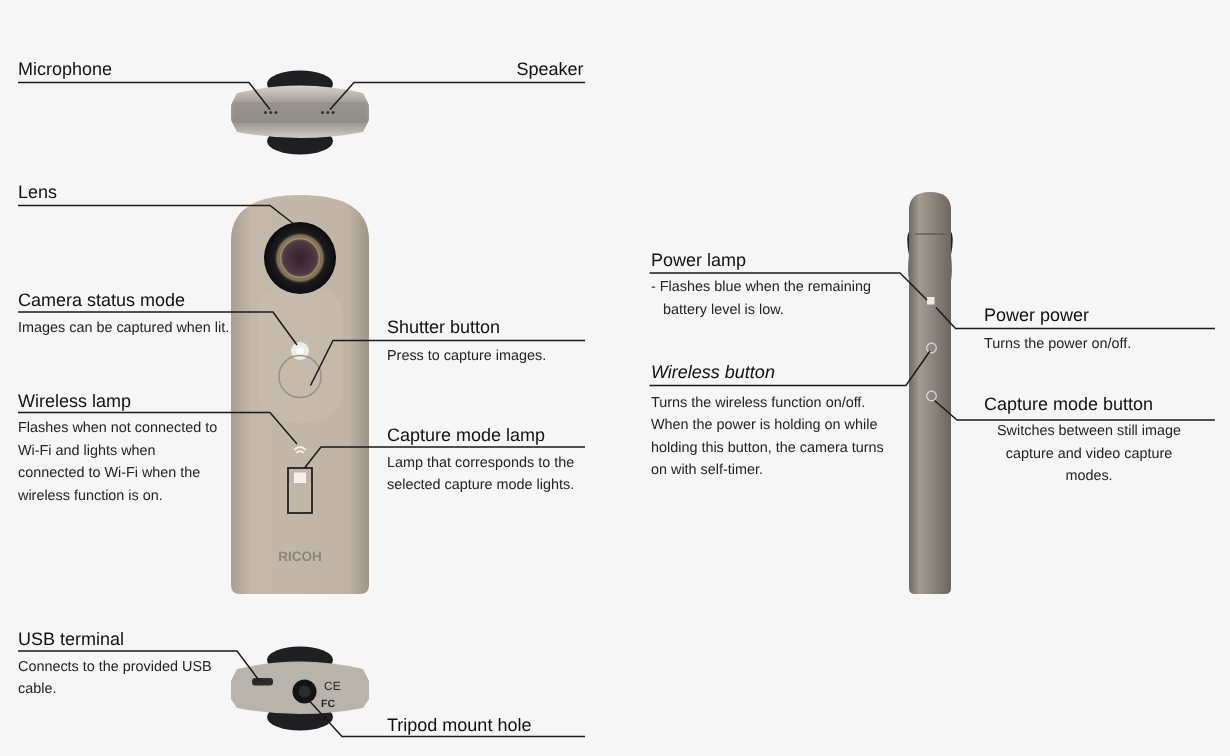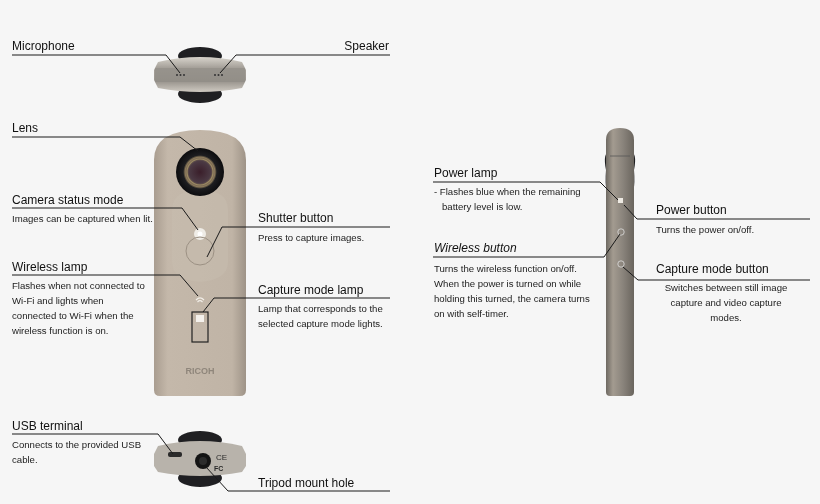--- a/index.html
+++ b/index.html
@@ -142,19 +142,19 @@
 <div class="abs desc" style="left:12px;top:437px;width:142px;">Connects to the provided USB cable.</div>
 
 <div class="abs title" style="left:258px;top:476px;">Tripod mount hole</div>
 
 <div class="abs title" style="left:434px;top:166px;">Power lamp</div>
 <div class="abs desc" style="left:434px;top:184px;width:165px;">
   <div style="padding-left:8px;text-indent:-8px;">- Flashes blue when the remaining battery level is low.</div>
 </div>
 
 <div class="abs title" style="left:434px;top:241px;font-style:italic;">Wireless button</div>
-<div class="abs desc" style="left:434px;top:261px;width:166px;">Turns the wireless function on/off. When the power is turned on while holding this turned, the camera turns on with self-timer.</div>
+<div class="abs desc" style="left:434px;top:261px;width:166px;">Turns the wireless function on/off. When the power is holding on while holding this button, the camera turns on with self-timer.</div>
 
-<div class="abs title" style="left:656px;top:203px;">Power button</div>
+<div class="abs title" style="left:656px;top:203px;">Power power</div>
 <div class="abs desc" style="left:656px;top:222px;width:150px;">Turns the power on/off.</div>
 
 <div class="abs title" style="left:656px;top:262px;">Capture mode button</div>
 <div class="abs desc" style="left:656px;top:280px;width:140px;text-align:center;">Switches between still image capture and video capture modes.</div>
 
 </body></html>

